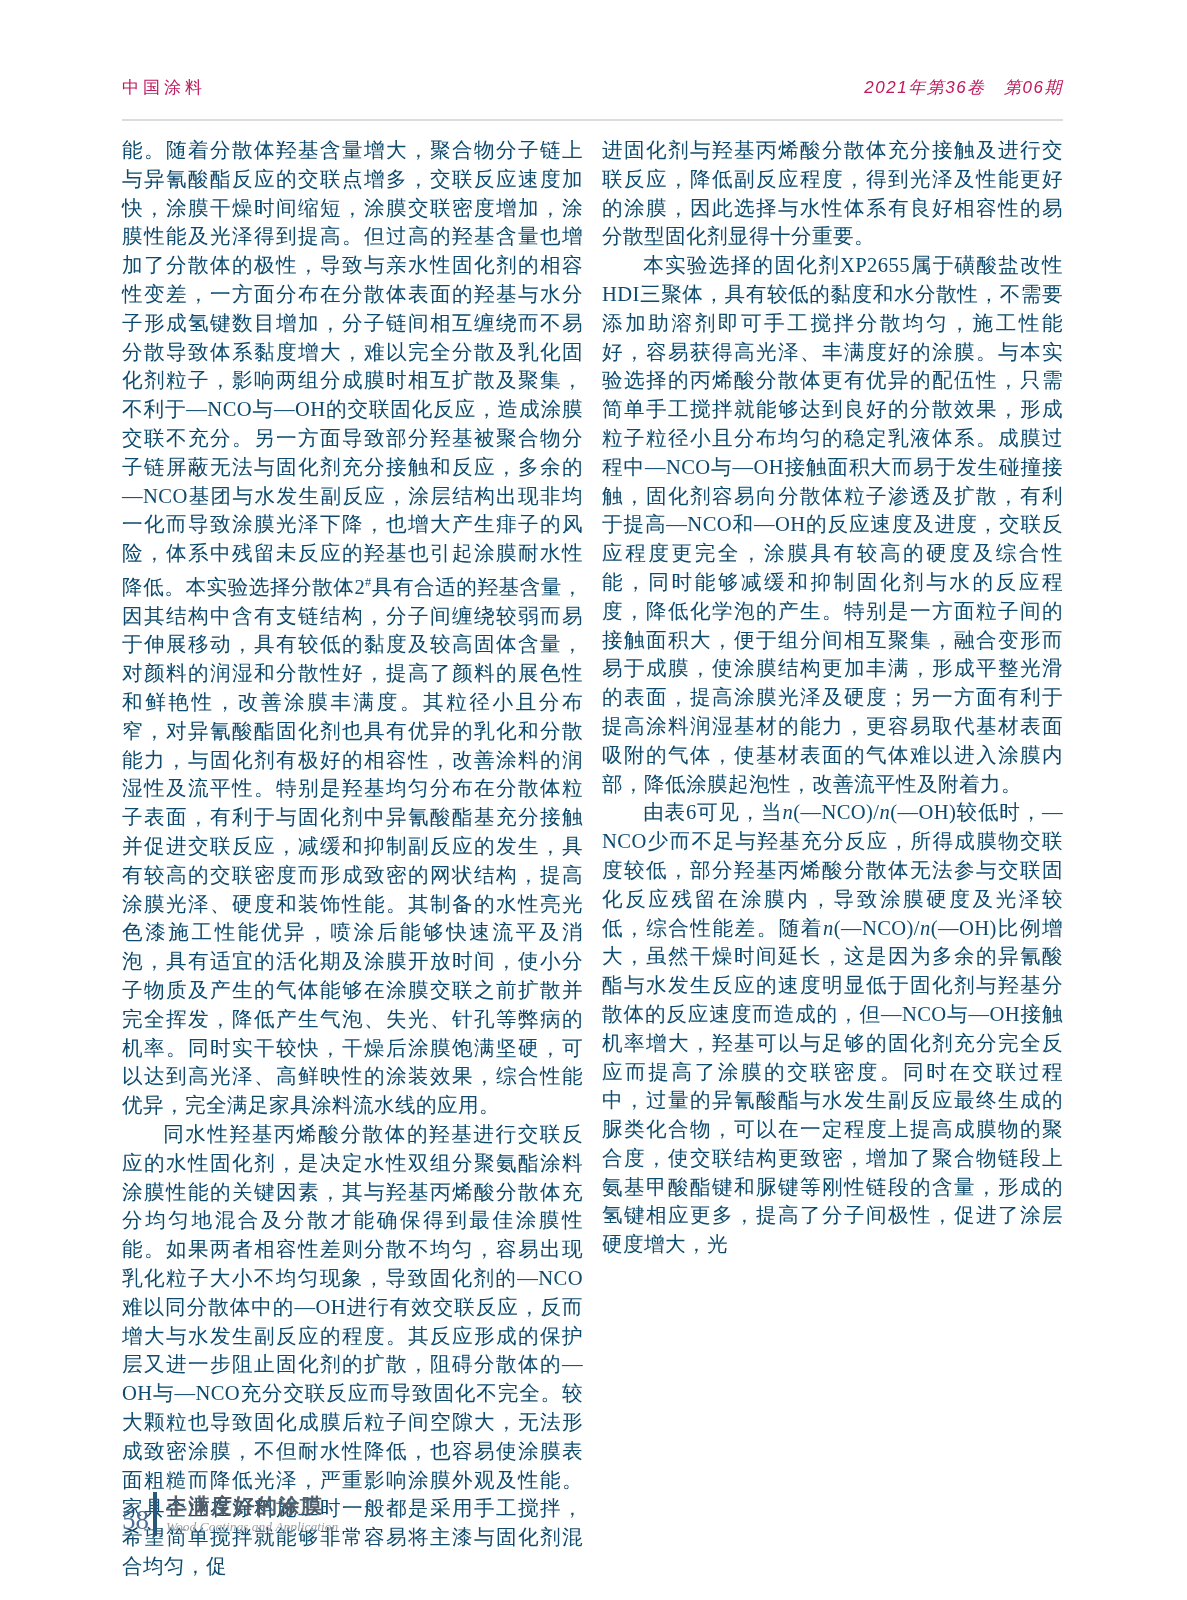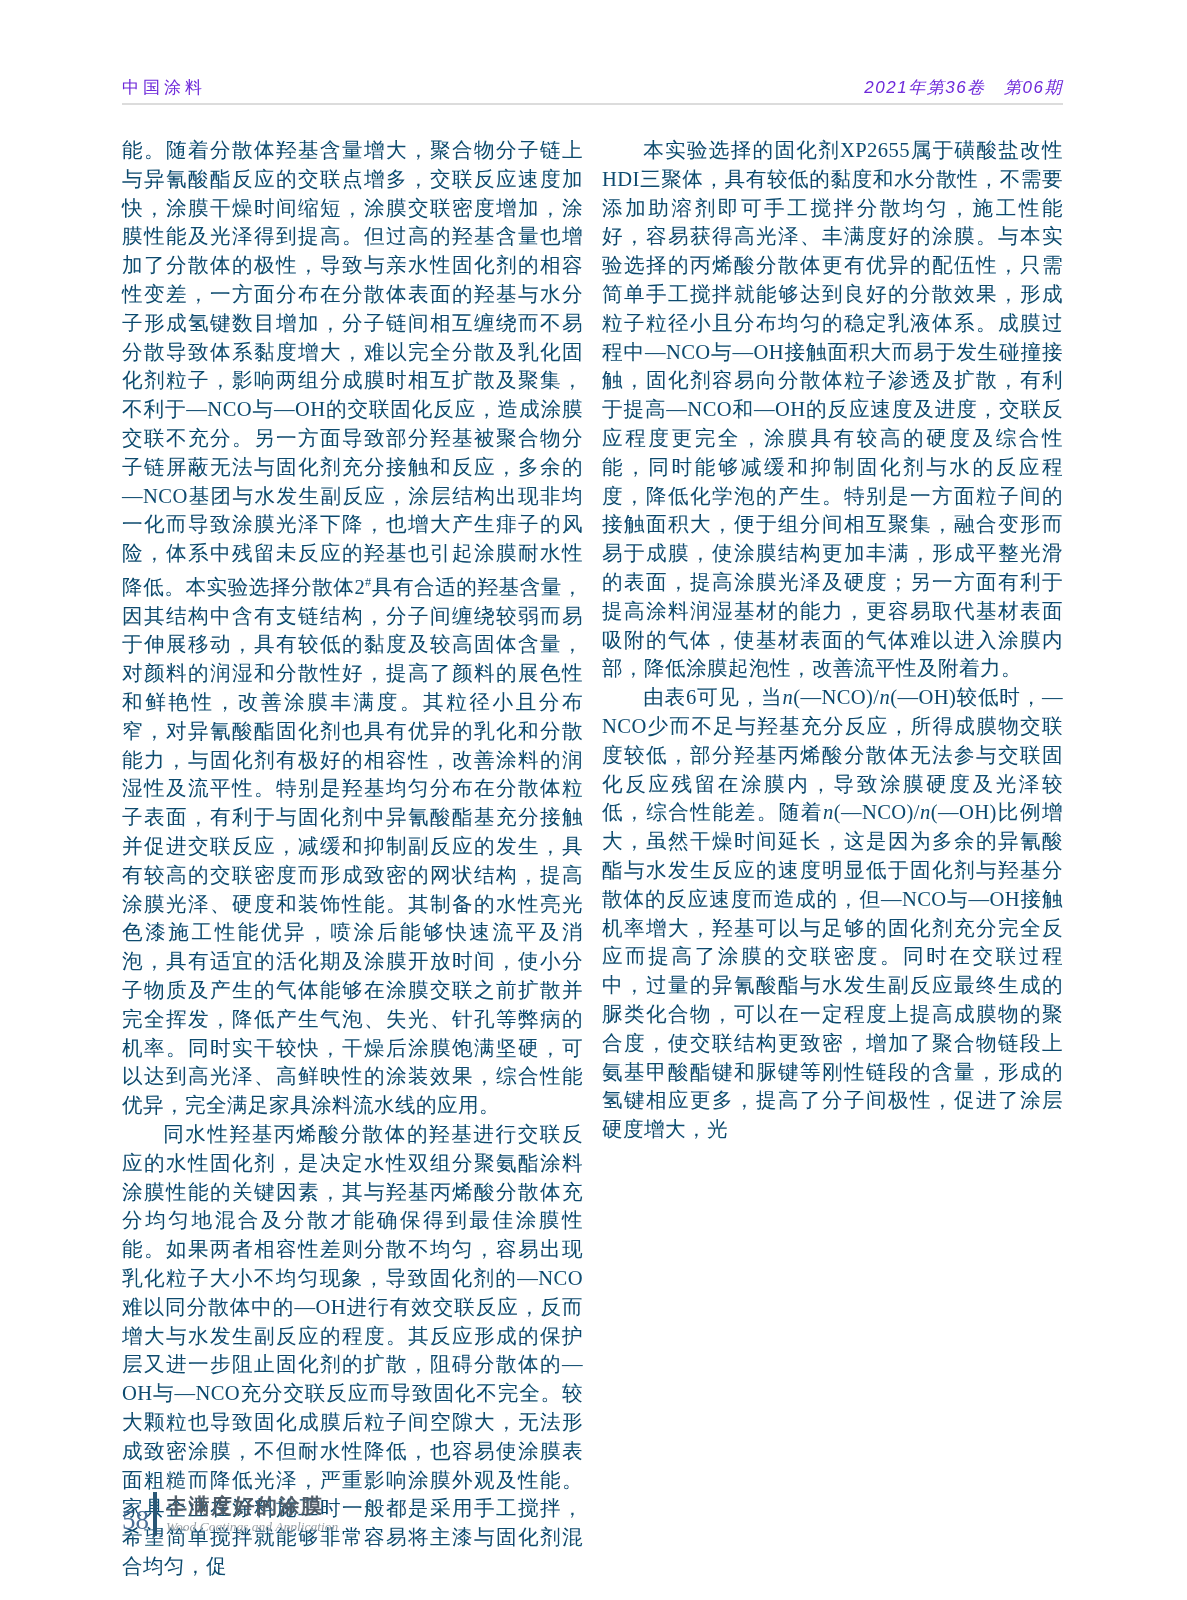--- a/index.html
+++ b/index.html
@@ -4,23 +4,23 @@
 <style>
   html,body{margin:0;padding:0;}
   body{
     width:1187px;height:1600px;position:relative;background:#ffffff;
     font-family:"Liberation Serif",serif;color:#1f1f1f;overflow:hidden;
   }
   
   .header{
     position:absolute;left:122px;top:76px;width:941px;
     display:flex;justify-content:space-between;align-items:flex-end;
-    padding-bottom:4px;border-bottom:2px solid #dcdcdc;
+    padding-bottom:20px;border-bottom:2px solid #dcdcdc;
     font-family:"Liberation Sans",sans-serif;
-    font-size:17px;color:#6d28d9;
+    font-size:17px;color:#be185d;
   }
   .header .journal{letter-spacing:4px;}
   .header .issue{letter-spacing:1.5px;font-style:italic;}
   
   .content{
     position:absolute;left:122px;top:136px;width:941px;
     display:flex;gap:19px;
   }
   .col{width:461px;}
   .col p{
@@ -62,20 +62,21 @@
   <span class="journal">中国涂料</span>
   <span class="issue">2021年第36卷　第06期</span>
 </div>
 
 <div class="content">
   <div class="col">
     <p>能。随着分散体羟基含量增大，聚合物分子链上与异氰酸酯反应的交联点增多，交联反应速度加快，涂膜干燥时间缩短，涂膜交联密度增加，涂膜性能及光泽得到提高。但过高的羟基含量也增加了分散体的极性，导致与亲水性固化剂的相容性变差，一方面分布在分散体表面的羟基与水分子形成氢键数目增加，分子链间相互缠绕而不易分散导致体系黏度增大，难以完全分散及乳化固化剂粒子，影响两组分成膜时相互扩散及聚集，不利于—NCO与—OH的交联固化反应，造成涂膜交联不充分。另一方面导致部分羟基被聚合物分子链屏蔽无法与固化剂充分接触和反应，多余的—NCO基团与水发生副反应，涂层结构出现非均一化而导致涂膜光泽下降，也增大产生痱子的风险，体系中残留未反应的羟基也引起涂膜耐水性降低。本实验选择分散体2<sup>#</sup>具有合适的羟基含量，因其结构中含有支链结构，分子间缠绕较弱而易于伸展移动，具有较低的黏度及较高固体含量，对颜料的润湿和分散性好，提高了颜料的展色性和鲜艳性，改善涂膜丰满度。其粒径小且分布窄，对异氰酸酯固化剂也具有优异的乳化和分散能力，与固化剂有极好的相容性，改善涂料的润湿性及流平性。特别是羟基均匀分布在分散体粒子表面，有利于与固化剂中异氰酸酯基充分接触并促进交联反应，减缓和抑制副反应的发生，具有较高的交联密度而形成致密的网状结构，提高涂膜光泽、硬度和装饰性能。其制备的水性亮光色漆施工性能优异，喷涂后能够快速流平及消泡，具有适宜的活化期及涂膜开放时间，使小分子物质及产生的气体能够在涂膜交联之前扩散并完全挥发，降低产生气泡、失光、针孔等弊病的机率。同时实干较快，干燥后涂膜饱满坚硬，可以达到高光泽、高鲜映性的涂装效果，综合性能优异，完全满足家具涂料流水线的应用。</p>
     <p class="indent">同水性羟基丙烯酸分散体的羟基进行交联反应的水性固化剂，是决定水性双组分聚氨酯涂料涂膜性能的关键因素，其与羟基丙烯酸分散体充分均匀地混合及分散才能确保得到最佳涂膜性能。如果两者相容性差则分散不均匀，容易出现乳化粒子大小不均匀现象，导致固化剂的—NCO难以同分散体中的—OH进行有效交联反应，反而增大与水发生副反应的程度。其反应形成的保护层又进一步阻止固化剂的扩散，阻碍分散体的—OH与—NCO充分交联反应而导致固化不完全。较大颗粒也导致固化成膜后粒子间空隙大，无法形成致密涂膜，不但耐水性降低，也容易使涂膜表面粗糙而降低光泽，严重影响涂膜外观及性能。家具企业在涂料施工时一般都是采用手工搅拌，希望简单搅拌就能够非常容易将主漆与固化剂混合均匀，促</p>
   </div>
   <div class="col">
+    <p>进固化剂与羟基丙烯酸分散体充分接触及进行交联反应，降低副反应程度，得到光泽及性能更好的涂膜，因此选择与水性体系有良好相容性的易分散型固化剂显得十分重要。</p>
     <p class="indent">本实验选择的固化剂XP2655属于磺酸盐改性HDI三聚体，具有较低的黏度和水分散性，不需要添加助溶剂即可手工搅拌分散均匀，施工性能好，容易获得高光泽、丰满度好的涂膜。与本实验选择的丙烯酸分散体更有优异的配伍性，只需简单手工搅拌就能够达到良好的分散效果，形成粒子粒径小且分布均匀的稳定乳液体系。成膜过程中—NCO与—OH接触面积大而易于发生碰撞接触，固化剂容易向分散体粒子渗透及扩散，有利于提高—NCO和—OH的反应速度及进度，交联反应程度更完全，涂膜具有较高的硬度及综合性能，同时能够减缓和抑制固化剂与水的反应程度，降低化学泡的产生。特别是一方面粒子间的接触面积大，便于组分间相互聚集，融合变形而易于成膜，使涂膜结构更加丰满，形成平整光滑的表面，提高涂膜光泽及硬度；另一方面有利于提高涂料润湿基材的能力，更容易取代基材表面吸附的气体，使基材表面的气体难以进入涂膜内部，降低涂膜起泡性，改善流平性及附着力。</p>
     <p class="indent">由表6可见，当<i>n</i>(—NCO)/<i>n</i>(—OH)较低时，—NCO少而不足与羟基充分反应，所得成膜物交联度较低，部分羟基丙烯酸分散体无法参与交联固化反应残留在涂膜内，导致涂膜硬度及光泽较低，综合性能差。随着<i>n</i>(—NCO)/<i>n</i>(—OH)比例增大，虽然干燥时间延长，这是因为多余的异氰酸酯与水发生反应的速度明显低于固化剂与羟基分散体的反应速度而造成的，但—NCO与—OH接触机率增大，羟基可以与足够的固化剂充分完全反应而提高了涂膜的交联密度。同时在交联过程中，过量的异氰酸酯与水发生副反应最终生成的脲类化合物，可以在一定程度上提高成膜物的聚合度，使交联结构更致密，增加了聚合物链段上氨基甲酸酯键和脲键等刚性链段的含量，形成的氢键相应更多，提高了分子间极性，促进了涂层硬度增大，光</p>
   </div>
 </div>
 
 <div class="footer">
   <span class="pagenum" style="color: rgb(75, 110, 150);">58</span>
   <span class="vbar" style="background: rgb(43, 88, 118);"></span>
   <span class="sect">
     <span class="sect-cn">丰满度好的涂膜</span>

